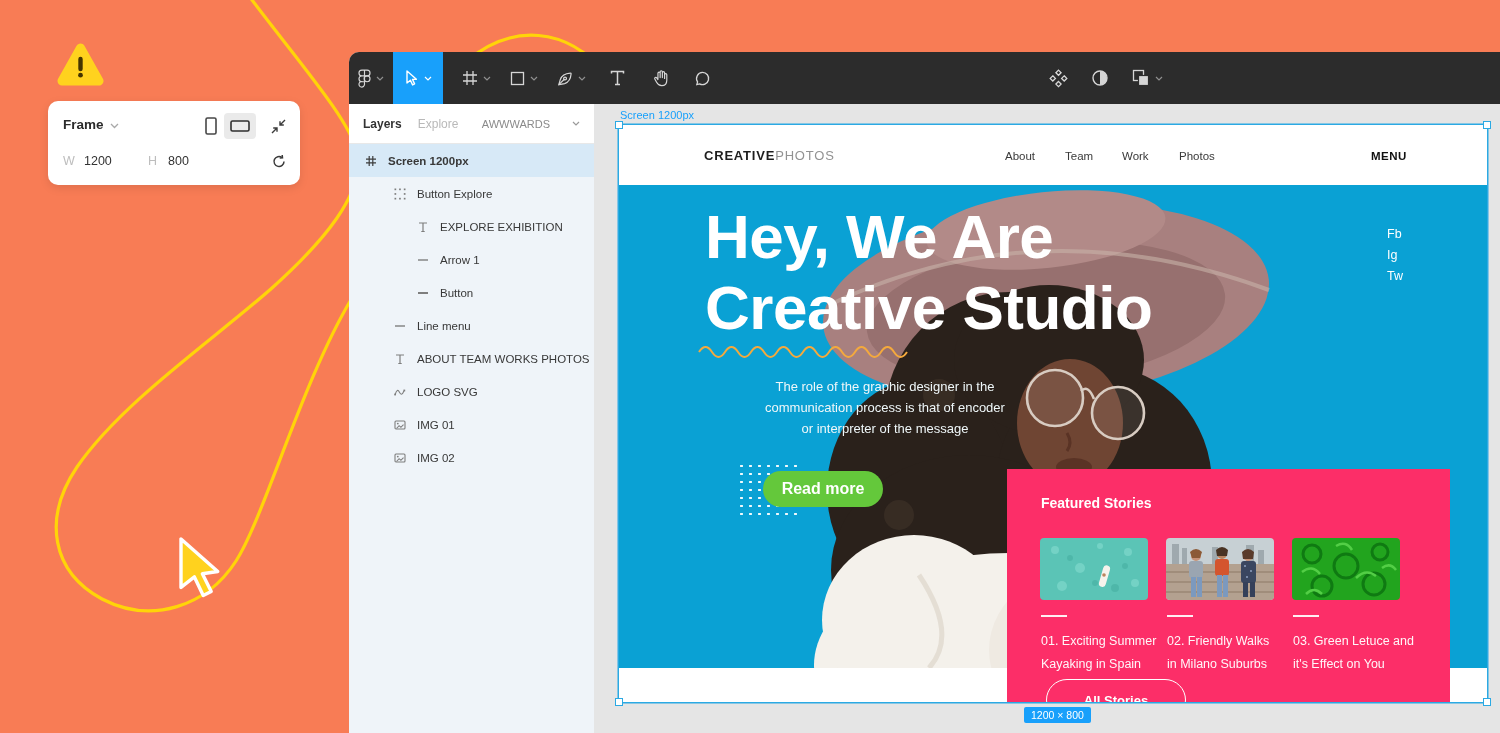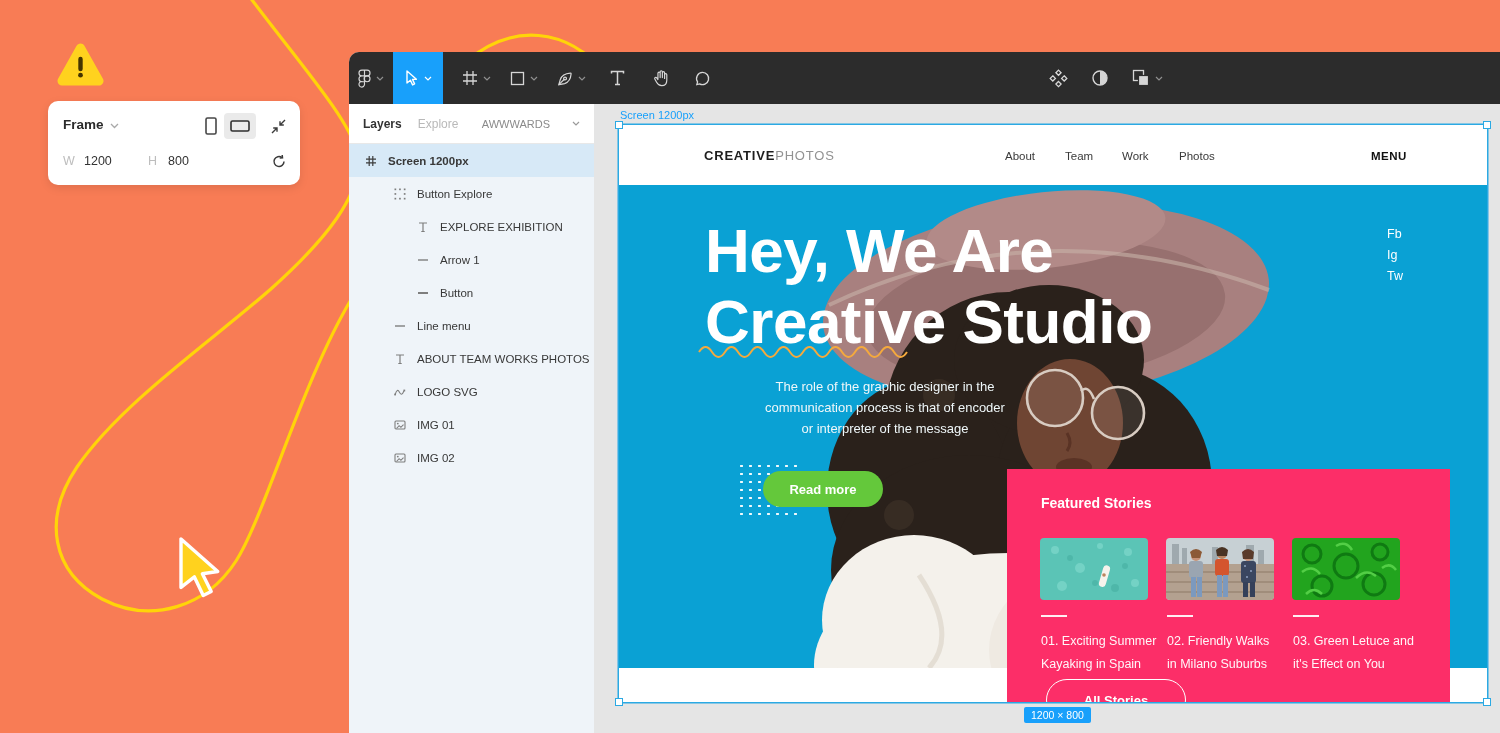--- a/index.html
+++ b/index.html
@@ -76,29 +76,29 @@
   
   .site-header { position:relative; width:100%; height:60px; background:#fff; }
   .logo { position:absolute; left:85px; top:23px; font-size:13px; letter-spacing:.8px; }
   .logo b { color:#1E1E1E; } .logo span { color:#929292; }
   .nav-item { position:absolute; top:25px; font-size:11.5px; color:#3A3A3A; }
   .nav-0 { left:386px; } .nav-1 { left:446px; } .nav-2 { left:503px; } .nav-3 { left:560px; }
   .nav-menu { position:absolute; left:752px; top:25px; font-size:11.5px; font-weight:700; color:#111; letter-spacing:.5px; }
 
   .hero { position:relative; width:100%; height:483px; background:#0AA1D4; overflow:hidden; }
   .photo { position:absolute; left:0; top:0; z-index:1; }
-  .hero-title { position:absolute; left:86px; top:30px; z-index:3; color:#fff; font-weight:700;
+  .hero-title { position:absolute; left:86px; top:16px; z-index:3; color:#fff; font-weight:700;
     font-size:62px; line-height:71px; letter-spacing:-.5px; }
   .wave { position:absolute; left:78px; top:158px; z-index:3; }
   .hero-para { position:absolute; left:146px; top:191px; z-index:3; color:#EFF7F9; font-size:13px; line-height:21px;text-align:center; }
   .dots { position:absolute; left:118px; top:277px; width:64px; height:58px; z-index:2;
     background-image:radial-gradient(circle, rgba(255,255,255,.95) 1.1px, transparent 1.3px);
     background-size:9px 8px; }
   .cta { position:absolute; left:144px; top:286px; width:120px; height:36px; border-radius:18px;
-    background:#64C83B; color:#fff; font-size:13px; font-weight:700; display:flex; align-items:center; justify-content:center; z-index:3; border:none; }
+    background:#64C83B; color:#fff; font-size:16px; font-weight:700; display:flex; align-items:center; justify-content:center; z-index:3; border:none; }
   .socials { position:absolute; left:768px; top:39px; z-index:3; color:#fff; font-size:12.5px; line-height:21px; }
   .socials div { margin-bottom:0; }
 
   .stories-card { position:absolute; left:388px; top:344px; width:443px; height:240px; background:#FC2E68; z-index:5; overflow:hidden; }
   .stories-title { position:absolute; left:34px; top:26px; color:#fff; font-size:14px; font-weight:700; }
   .thumb { position:absolute; top:69px; width:108px; height:62px; border-radius:4px; overflow:hidden; }
   .thumb svg { display:block; }
   .th-0 { left:33px; } .th-1 { left:159px; } .th-2 { left:285px; }
   .story-divider { position:absolute; top:146px; width:26px; height:2px; background:rgba(255,255,255,.92); }
   .dv-0 { left:34px; } .dv-1 { left:160px; } .dv-2 { left:286px; }

